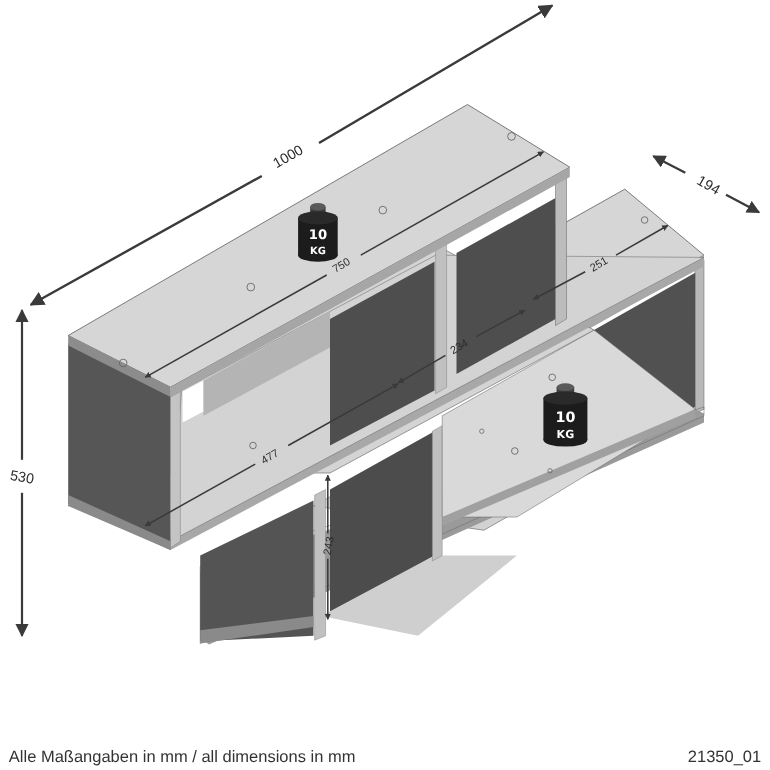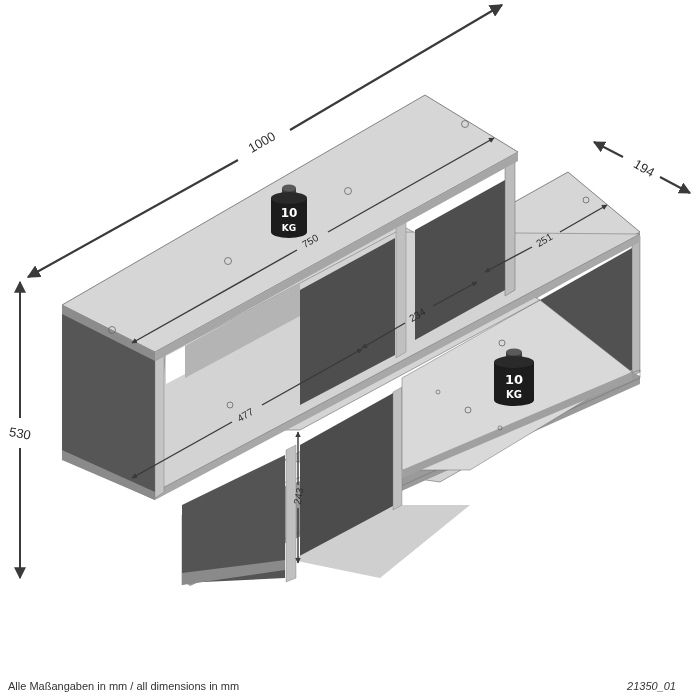--- a/index.html
+++ b/index.html
@@ -1,23 +1,23 @@
 <!DOCTYPE html>
 <html><head>
   <meta charset="utf-8">
   <style>
     html, body { margin: 0; padding: 0; background: #ffffff; }
     body { width: 700px; height: 700px; position: relative; overflow: hidden; font-family: "Liberation Sans", sans-serif; }
     #canvas { position: absolute; left: 0; top: 0; width: 700px; height: 700px; }
     .dim-text { font-family: "Liberation Sans", sans-serif; font-size: 13px; fill: #2b2b2b; }
     .dim-text-sm { font-family: "Liberation Sans", sans-serif; font-size: 10px; fill: #2b2b2b; }
     .wt-text { font-family: "DejaVu Sans", sans-serif; font-weight: bold; fill: #ffffff; }
-    .footer { position: absolute; top: 680px; font-size: 11px; color: #333333; }
+    .footer { position: absolute; top: 680px; font-size: 15px; color: #333333; }
     .footer-left { left: 8px; }
-    .footer-right { right: 24px; font-style: italic; }
+    .footer-right { right: 8px; }
   </style>
 </head>
 <body>
 
 <svg id="canvas" viewBox="0 0 700 700" xmlns="http://www.w3.org/2000/svg">
   <defs>
     <marker id="arrow" viewBox="0 0 10 10" refX="9" refY="5" markerWidth="6" markerHeight="6" orient="auto-start-reverse">
       <path d="M0,0 L10,5 L0,10 z" fill="#3a3a3a"></path>
     </marker>
     <marker id="arrowSm" viewBox="0 0 10 10" refX="9" refY="5" markerWidth="4" markerHeight="4" orient="auto-start-reverse">

